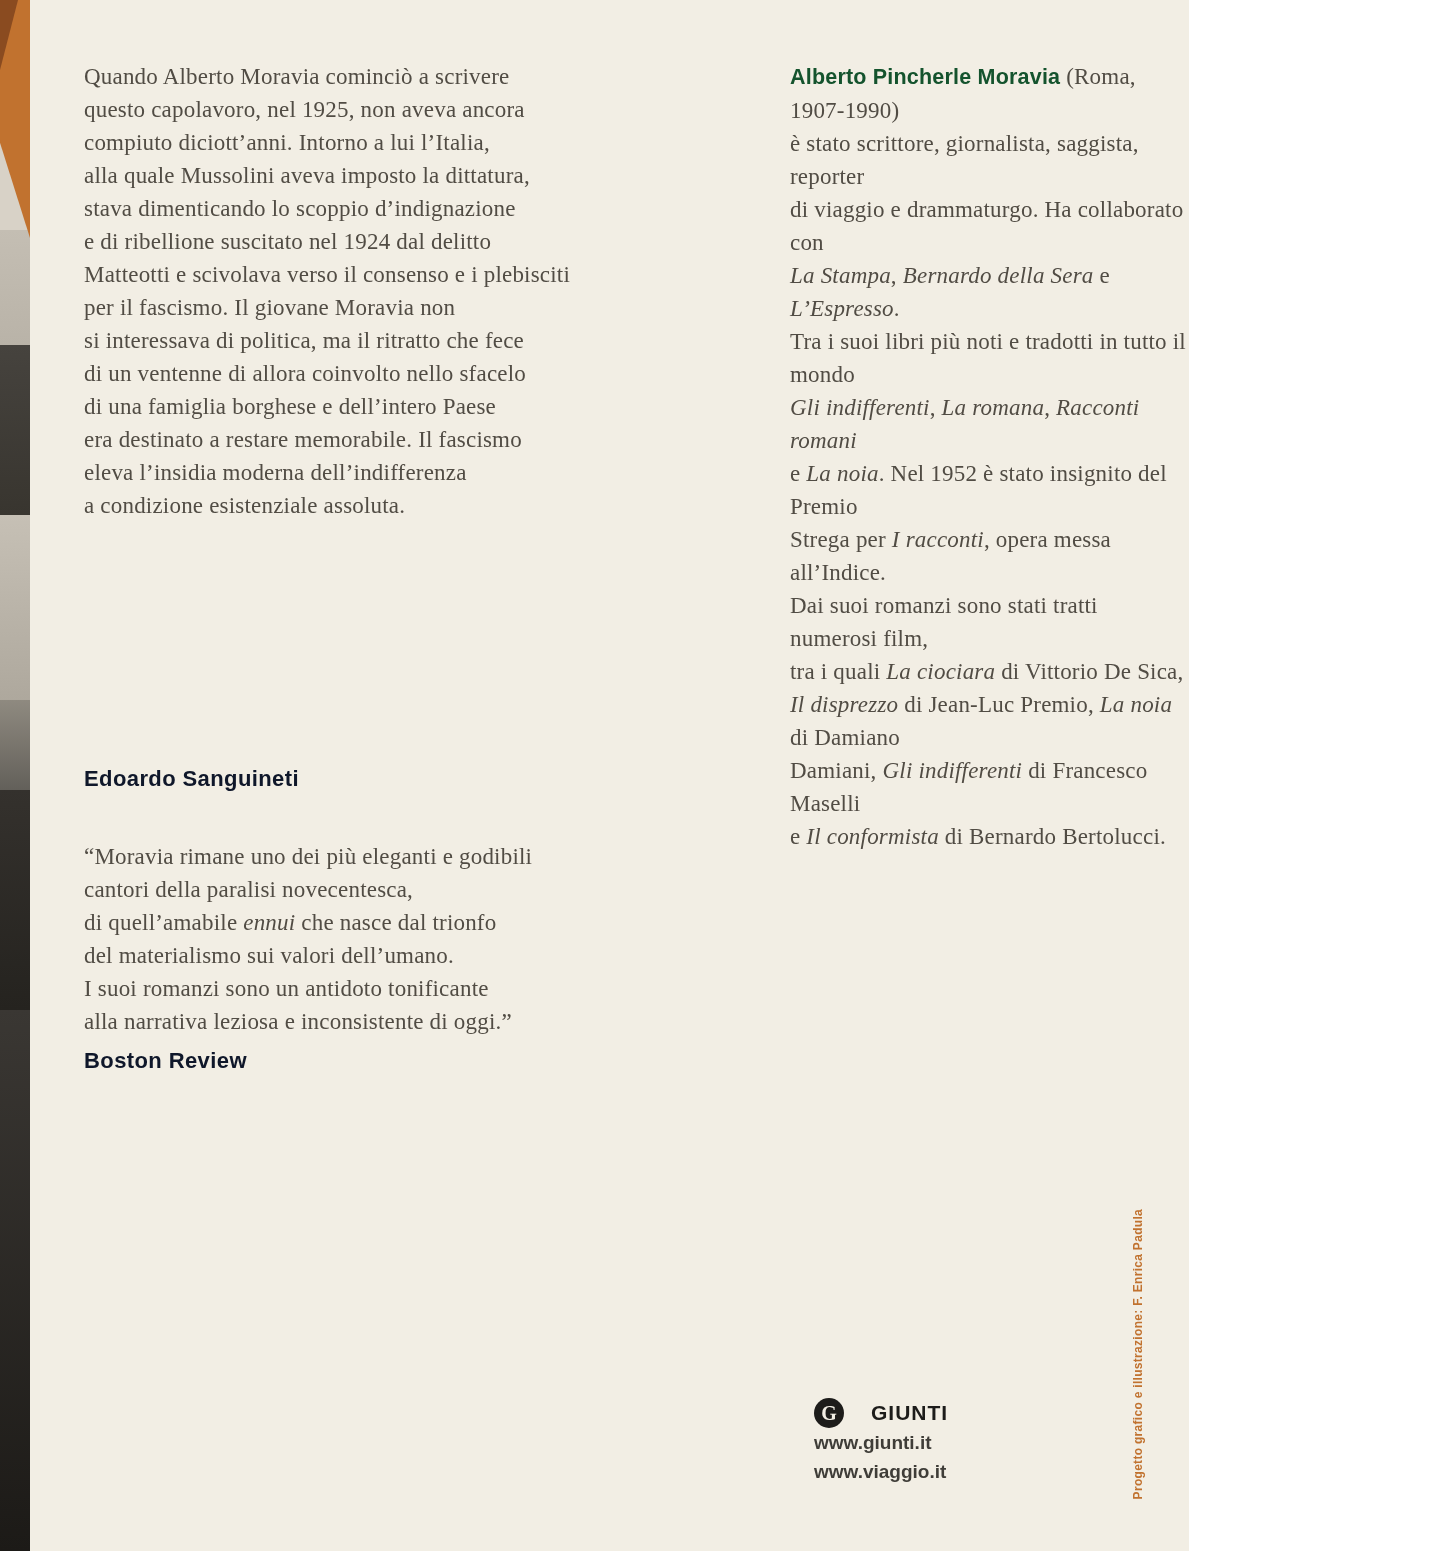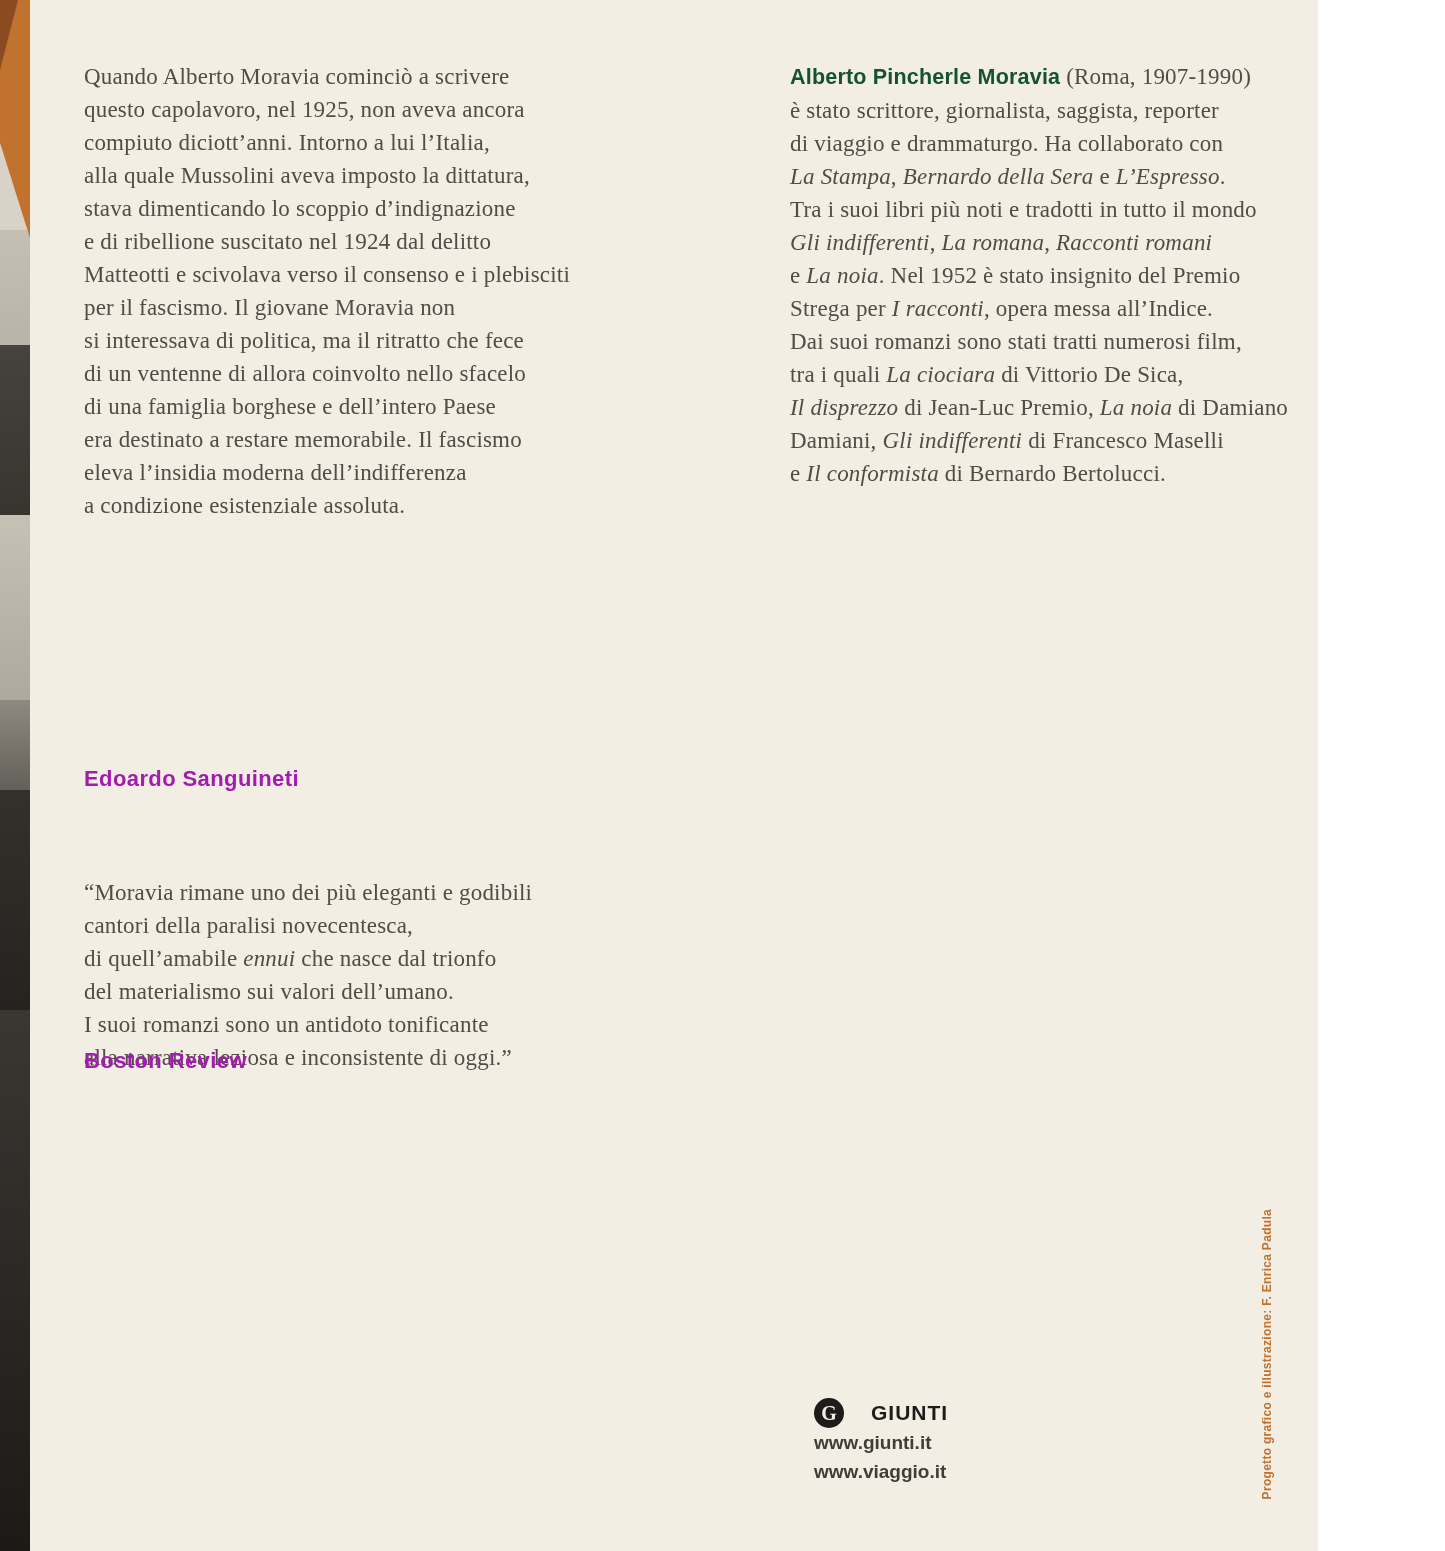--- a/index.html
+++ b/index.html
@@ -1,18 +1,18 @@
 <!DOCTYPE html>
 <html><head>
 <meta charset="utf-8">
 <style>
   html,body { margin:0; padding:0; }
   .cover {
     position:relative;
-    width:1318px;
+    width:1189px;
     height:1551px;
     background:#f2eee4;
     overflow:hidden;
     font-family:"Liberation Serif", serif;
   }
 
   
   .art-strip {
     position:absolute; left:0; top:0; width:30px; height:1551px;
     background:linear-gradient(180deg,
@@ -40,30 +40,30 @@
     font-size:23px;
     line-height:33px;
     color:#514c44;
     white-space:pre-line;
     letter-spacing:0.2px;
     margin:0;
   }
   .intro   { position:absolute; left:84px;  top:60px; }
   .quote-1 { position:absolute; left:84px;  top:658px; }
   .attr-1  { position:absolute; left:84px;  top:766px; }
-  .quote-2 { position:absolute; left:84px;  top:840px;margin-top:36px; }
+  .quote-2 { position:absolute; left:84px;  top:840px; }
   .attr-2  { position:absolute; left:84px;  top:1048px; }
   .bio     { position:absolute; left:790px; top:60px; }
 
   .attribution {
     margin:0;
     font-family:"Liberation Sans", sans-serif;
     font-weight:bold;
     font-size:22px;
-    color:#a21caf;
+    color:#0f172a;
     letter-spacing:0.4px;
   }
   .em { font-style:italic; }
   .author-name {
     font-family:"Liberation Sans", sans-serif;
     font-weight:bold;
     color:#14532d;
     font-size:21.5px;
     letter-spacing:0.2px;
   }

